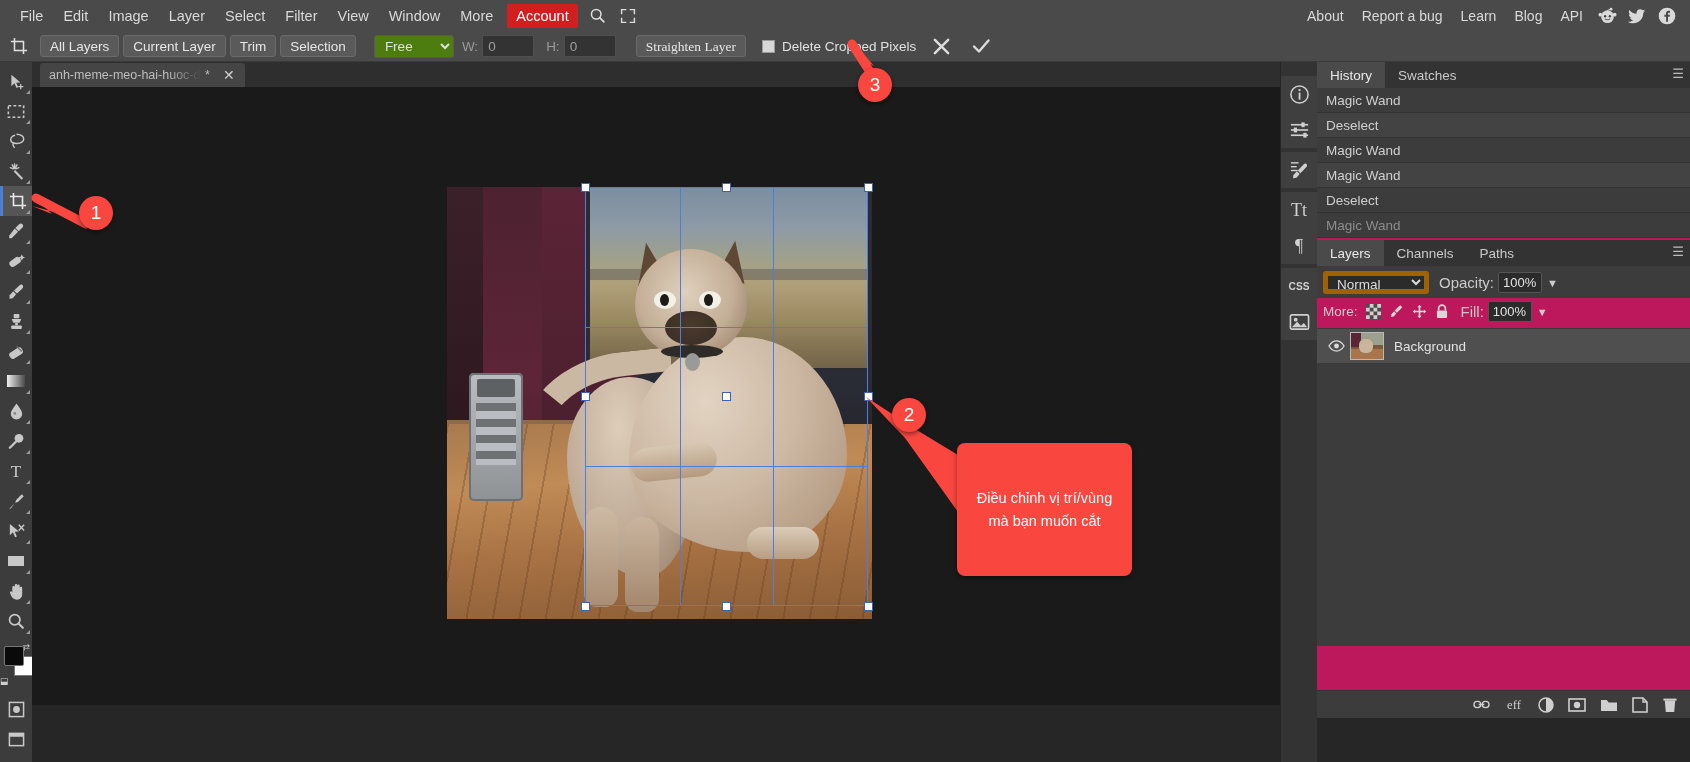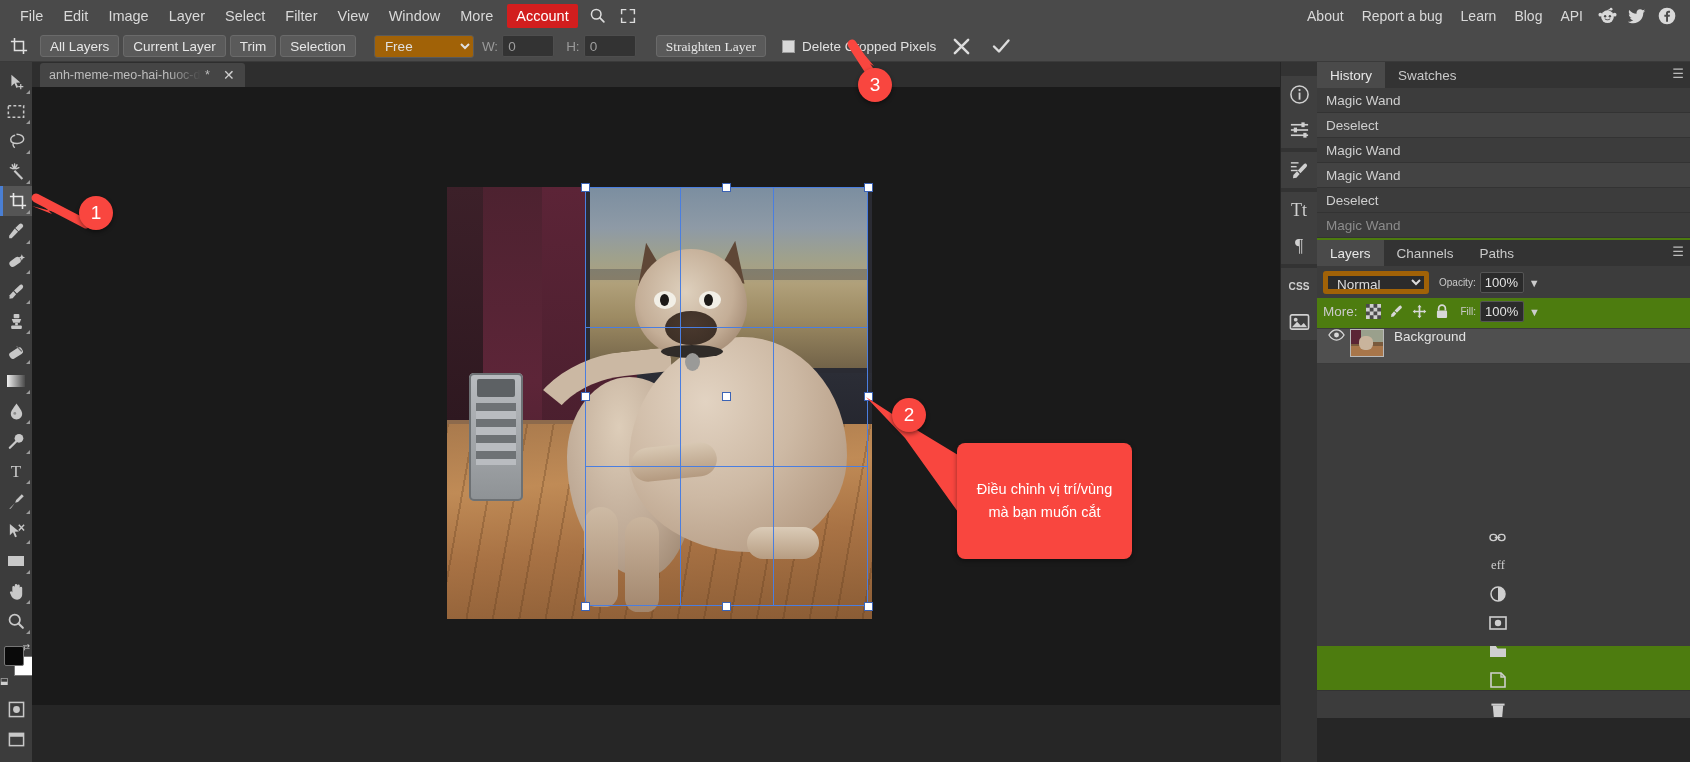--- a/index.html
+++ b/index.html
@@ -79,27 +79,27 @@
     font-size: 13.5px;
     padding: 3px 9px;
     margin-right: 4px;
     height: 22px;
     line-height: 15px;
     white-space: nowrap;
     cursor: pointer;
     font-family: "Liberation Sans", sans-serif;
   }
   .opt-select {
-    background: #a16207;
+    background: #4d7c0f;
     color: #e0e0e0;
     border: 1px solid #5a5a5a;
     border-radius: 3px;
     font-size: 13.5px;
     height: 23px;
-    width: 100px;
+    width: 80px;
     margin: 0 8px 0 14px;
     padding: 0 6px;
     font-family: "Liberation Sans", sans-serif;
   }
   .opt-label {
     color: #9a9a9a;
     font-size: 13.5px;
     margin-right: 4px;
   }
   .opt-input {
@@ -406,21 +406,21 @@
     display: flex; align-items: center; justify-content: center;
     color: #fef9c3;
     cursor: pointer;
   }
   .dock-icon.grp { background: #3f3f3f; }
   .dock-sep { height: 4px; }
 
   .right-panel {
     position: absolute; left: 1317px; top: 62px;
     width: 373px; height: 656px;
-    background: #4d7c0f;
+    background: #be185d;
   }
   .panel-collapse {
     position: absolute; left: 1281px; top: 62px;
     width: 409px; height: 14px;
     color: #c9c9c9; font-size: 10px;
     pointer-events: none;
   }
   .pc-left { position:absolute; left:13px; top:0px; }
   .pc-right { position:absolute; right:90px; top:0px; }
 
@@ -467,36 +467,36 @@
   .blend-select {
     background: #2b2b2b;
     color: #dcdcdc;
     border: 5px solid #a16207;
     border-radius:3px;
     height: 23px; width: 106px;
     font-size: 13.5px;
     padding: 0 5px;
     font-family:"Liberation Sans", sans-serif;
   }
-  .blend-label { color:#cacaca; font-size:10px; margin-left:10px; }
+  .blend-label { color:#cacaca; font-size:15px; margin-left:10px; }
   .num-box {
     background:#2b2b2b; border:1px solid #555; color:#e2e2e2;
     font-size:13px; padding:2px 4px; width:44px; height:21px;
     text-align:left; margin-left:4px; border-radius:2px;
     font-family:"Liberation Sans", sans-serif;
   }
   .caret { color:#ccc; font-size:11px; margin-left:5px; }
   .lock-row {
     display:flex; align-items:center;
     padding: 3px 6px 6px 6px;
     color:#cacaca; font-size:13.5px;
   }
   .lock-ico { margin-left:8px; color:#d8d8d8; display:inline-flex; align-items:center; }
   .layer-item {
-    display:flex; align-items:flex-start;
+    display:flex; align-items:center;
     height: 36px;
     background:#4f4f4f;
     border-top:1px solid #3a3a3a;
     border-bottom:1px solid #3a3a3a;
     padding-left: 8px;
     cursor:pointer;
   }
   .layer-eye { color:#d8d8d8; width:22px; display:flex; justify-content:center; }
   .layer-thumb {
     width:34px; height:28px;
@@ -513,40 +513,39 @@
   .layers-body { background:#3c3c3c; height: 318px; }
   .layers-footer {
     position:absolute; left:0; bottom:0;
     width: 373px; height: 28px;
     background:#3c3c3c;
     border-top:1px solid #333;
     display:flex; align-items:center; justify-content:flex-end;
     padding-right: 12px;
     gap: 14px;
     color:#d0d0d0;
-    flex-direction:column;
   }
   .lf-ico { display:flex; align-items:center; justify-content:center; cursor:pointer; }
 
   
   .anno-badge {
     position:absolute;
     width: 34px; height: 34px;
     border-radius: 50%;
     background: #f9463f;
     color:#fff;
     font-size: 19px;
     display:flex; align-items:center; justify-content:center;
     box-shadow: 0 2px 4px rgba(0,0,0,0.45);
     z-index: 40;
   }
   .callout {
     position:absolute;
     left: 957px; top: 443px;
-    width: 175px; height: 116px;
+    width: 175px; height: 133px;
     background:#f9463f;
     border-radius: 8px;
     color:#ffffff;
     font-size: 14.5px;
     line-height: 23px;
     text-align:center;
     display:flex; align-items:center; justify-content:center;
     box-shadow: 0 2px 5px rgba(0,0,0,0.4);
     z-index: 39;
   }

